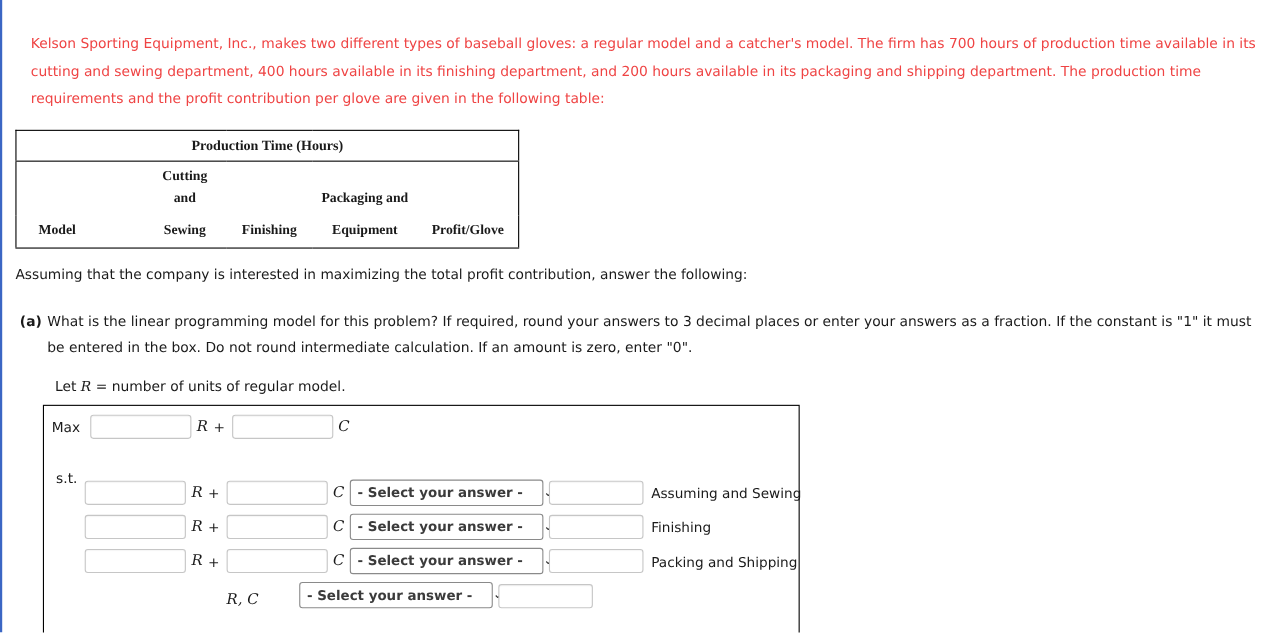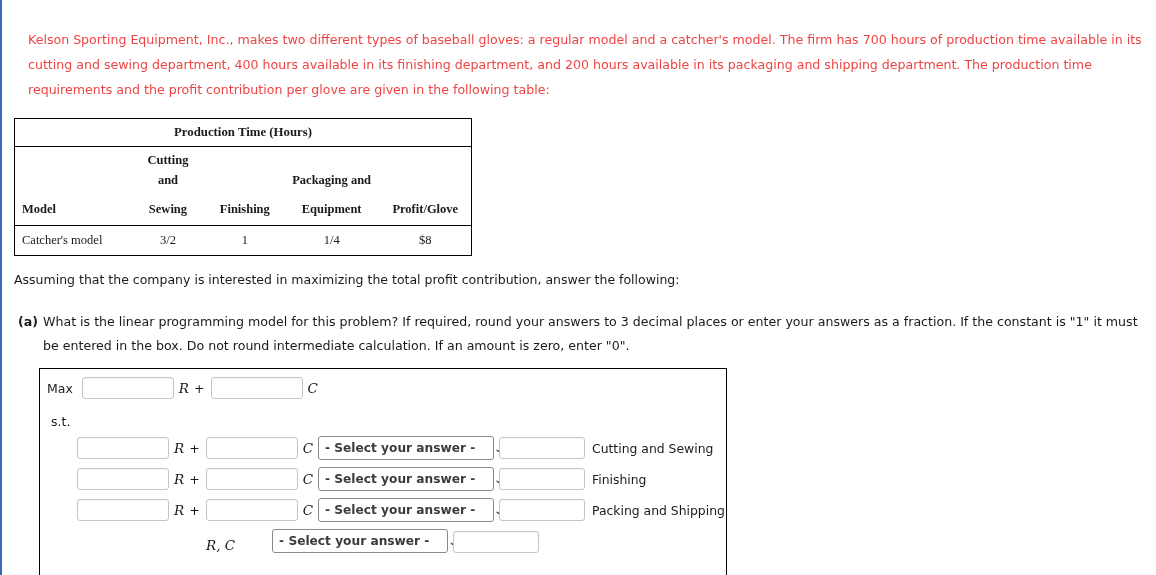--- a/index.html
+++ b/index.html
@@ -57,21 +57,21 @@
   }
   .ptable .hdr {
     font-weight: bold;
     text-align: center;
     vertical-align: bottom;
     padding: 3px 6px 6px 6px;
     line-height: 20px;
   }
   .ptable .hdr.left {
     text-align: left;
-    padding-left: 7px;
+    padding-left: 20px;
   }
   .ptable .body-cell {
     text-align: center;
     padding: 7px 6px;
     line-height: 15px;
   }
   .ptable .body-cell.left {
     text-align: left;
     padding-left: 7px;
   }
@@ -207,27 +207,20 @@
       <td class="hdr col-ps">Packaging and</td>
       <td class="hdr col-pg"></td>
     </tr>
     <tr class="rule">
       <td class="hdr left">Model</td>
       <td class="hdr">Sewing</td>
       <td class="hdr">Finishing</td>
       <td class="hdr">Equipment</td>
       <td class="hdr">Profit/Glove</td>
     </tr>
-    <tr>
-      <td class="body-cell left">Catcher's model</td>
-      <td class="body-cell">3/2</td>
-      <td class="body-cell">1</td>
-      <td class="body-cell">1/4</td>
-      <td class="body-cell">$8</td>
-    </tr>
   </tbody>
     </table>
 
   <p class="assume">Assuming that the company is interested in maximizing the total profit contribution, answer the following:</p>
 
   <div class="qa">
     <span class="lbl">(a)</span>
     <span class="txt">What is the linear programming model for this problem? If required, round your answers to 3 decimal places or enter your answers as a fraction. If the constant is "1" it must be entered in the box. Do not round intermediate calculation. If an amount is zero, enter "0".</span>
   </div>
 
@@ -242,36 +235,36 @@
 
     <div class="mrow" style="left:7px; top:7px;">
       <span class="mlabel">Max</span>
       <input class="tbox" style="margin-left: 9px;" value="">
       <span class="opsym">R</span>
       <span class="plus">+</span>
       <input class="tbox" value="" style="">
       <span class="opsym">C</span>
     </div>
 
-    <div class="mrow" style="left:11px; top:40px;">
+    <div class="mrow" style="left:11px; top:53px;">
       <span class="mlabel">s.t.</span>
     </div>
 
     <div class="mrow" style="left:37px; top:67px;">
       <input class="tbox" value="" style="">
       <span class="opsym">R</span>
       <span class="plus">+</span>
       <input class="tbox" value="" style="">
       <span class="opsym">C</span>
       <div class="sel">
         <span>- Select your answer -</span>
         <span class="chev">⌄</span>
       </div>
       <input class="tbox wide" style="margin-left: 5px;" value="">
-      <span class="rlabel">Cutting and Sewing</span>
+      <span class="rlabel">Assuming and Sewing</span>
     </div>
 
     <div class="mrow" style="left:37px; top:98px;">
       <input class="tbox" value="" style="">
       <span class="opsym">R</span>
       <span class="plus">+</span>
       <input class="tbox" value="" style="">
       <span class="opsym">C</span>
       <div class="sel">
         <span>- Select your answer -</span>

